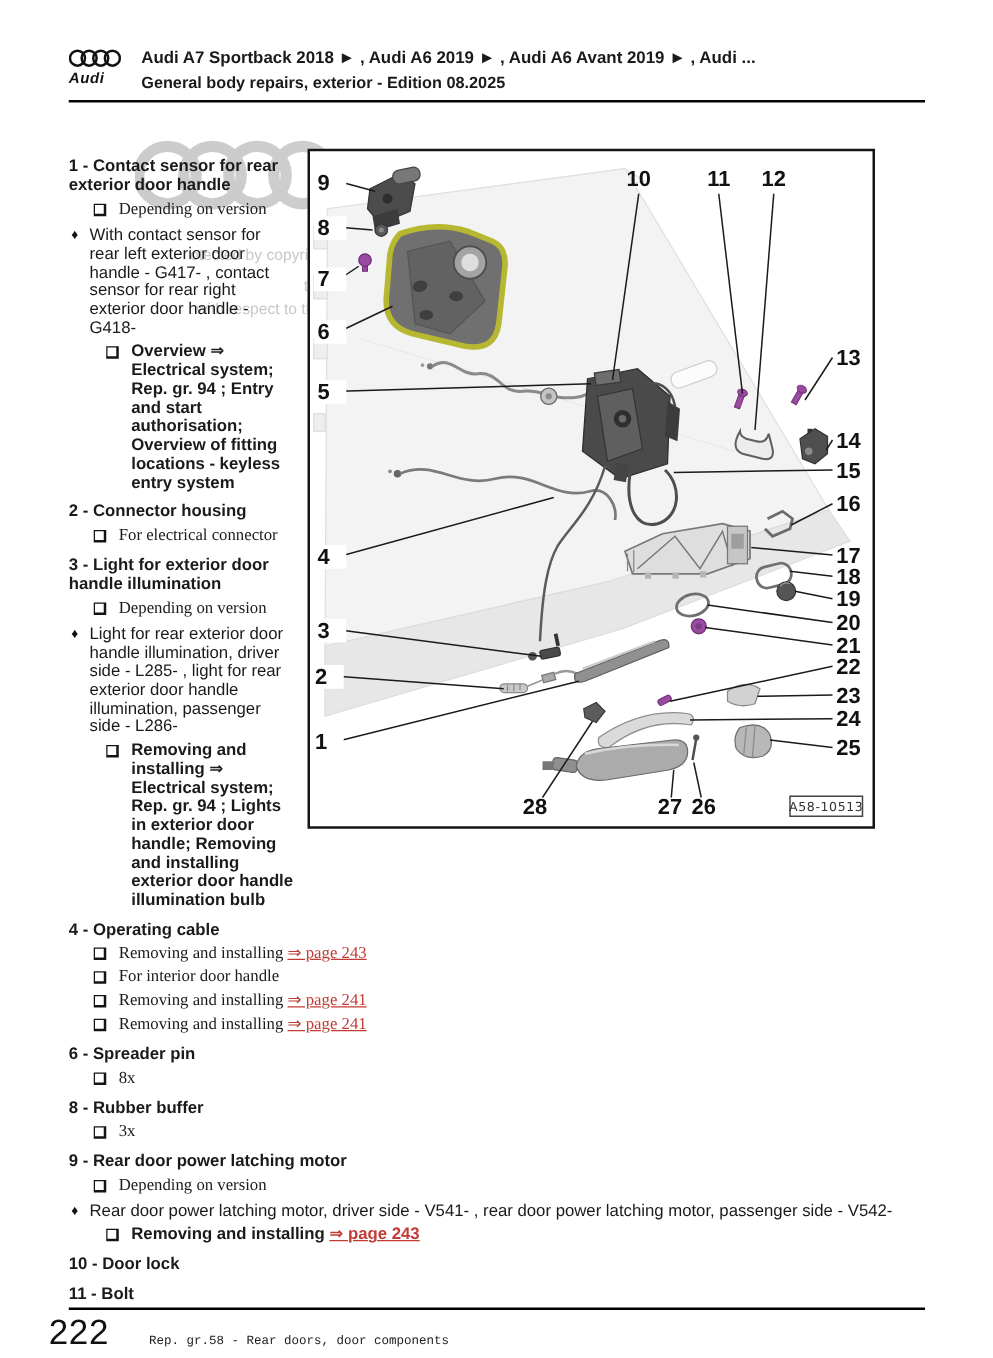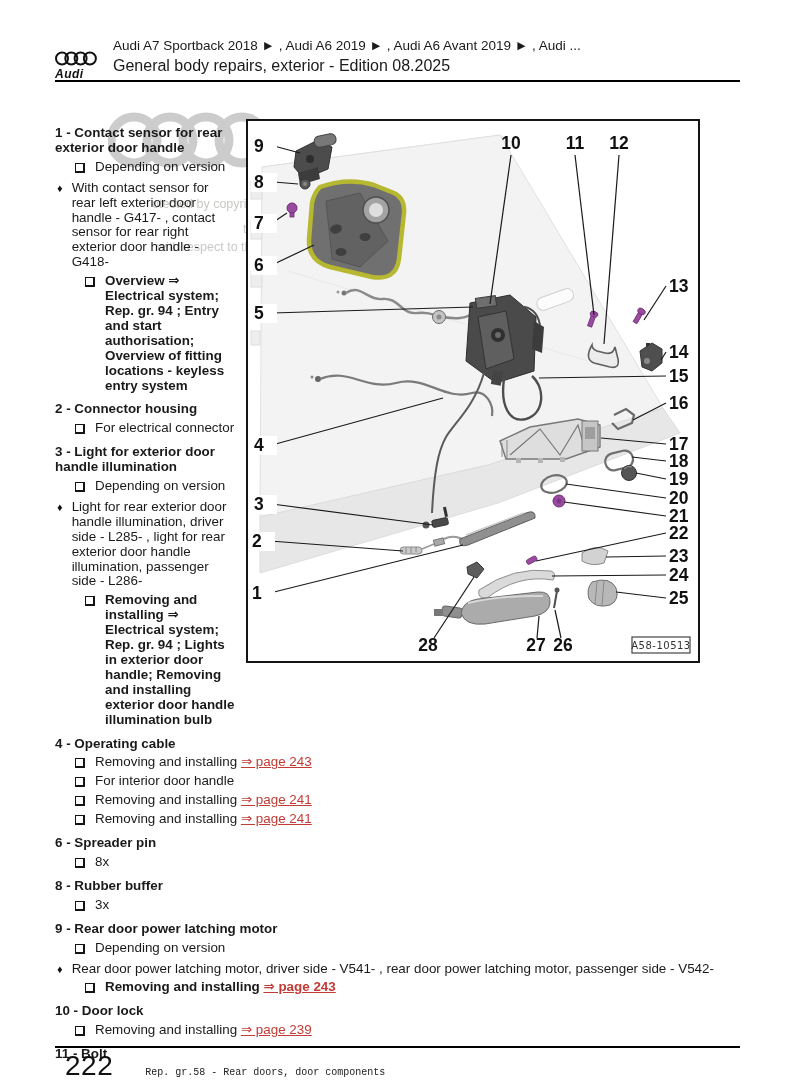--- a/index.html
+++ b/index.html
@@ -2,57 +2,57 @@
 <html style="--link-red: #c23b34; --purple: #9a4aa1; --gasket: #b7b832;"><head>
 <meta charset="utf-8">
 <style>
   html, body { margin:0; padding:0; background:#ffffff; }
   .page {
     position:relative; width:794px; height:1086px; background:#ffffff;
     font-family:"Liberation Sans","DejaVu Sans",sans-serif; color:#1a1a1a; overflow:hidden;
   }
   
   .header { position:absolute; left:55px; top:36px; right:54px; height:44px; z-index:3; }
-  .logo-block { position:absolute; left:0; top:14px; width:50px; }
+  .logo-block { position:absolute; left:0; top:2px; width:50px; }
   .logo-rings { display:block; }
   .logo-word { font-size:12px; font-weight:bold; font-style:italic; letter-spacing:0.5px; margin-top:0px; color:#111; }
-  .header-text { margin-left:58px; }
+  .header-text { margin-left:58px;font-weight:bold; }
   .header-models { font-size:13.5px; line-height:17px; padding-top:1px; }
-  .header-sub { font-size:16px; line-height:17px; margin-top:3px; }
+  .header-sub { font-size:13px; line-height:17px; margin-top:3px; }
   .header-rule { position:absolute; left:55px; right:54px; top:80px; border-top:2px solid #000; z-index:3; }
   
   .wm { position:absolute; z-index:1; pointer-events:none; }
   .wm-text { color:#c6c9c4; font-size:12.5px; white-space:nowrap; }
   
   .content { position:absolute; left:55px; top:117px; width:685px; z-index:2; font-size:13.4px; line-height:14.9px; }
   .figure-box {
     float:right; width:450px; height:540px; border:2px solid #141414; background:#fff;
     margin:2px 40px 6px 10px; position:relative; z-index:2;
   }
   .item-heading { font-weight:bold; margin-top:9px; }
   .sub { display:flex; margin-top:4px; }
   .sub .txt { flex:1 1 auto; }
-  .lvl1 { padding-left:20px; }
+  .lvl1 { padding-left:20px;font-family:Liberation Serif, serif; }
   .lvl2 { padding-left:30px;font-weight:bold; }
   .dia  { padding-left:2px; margin-top:6px; }
   .checkbox {
     flex:0 0 auto; width:7px; height:7px; margin:3px 10px 0 0;
     border:1.2px solid #141414; border-right-width:2.2px; border-bottom-width:2.2px; background:#fff;
   }
   .diamond-glyph { flex:0 0 auto; font-size:11px; margin-right:9px; margin-top:0px; color:#111; }
   .page-link { color:var(--link-red,#c23b34); text-decoration:underline; cursor:pointer; }
   
   .callout-num { font:bold 17.5px "Liberation Sans","DejaVu Sans",sans-serif; fill:#111; }
   .leader { stroke:#1a1a1a; stroke-width:1.2; fill:none; }
   .purple-part { fill:var(--purple,#9a4aa1); stroke:#6e2f75; }
   .gasket-ring { stroke:var(--gasket,#b7b832); }
   .img-label { font:10px "DejaVu Sans",sans-serif; fill:#333; letter-spacing:0.5px; }
   
   .footer-rule { position:absolute; left:55px; right:54px; top:1046px; border-top:2px solid #000; z-index:3; }
-  .footer { position:absolute; left:65px; top:1050px; display:flex; align-items:baseline; z-index:3;justify-content:center; }
+  .footer { position:absolute; left:39px; top:1050px; display:flex; align-items:baseline; z-index:3;justify-content:center; }
   .page-number { font-size:28px; letter-spacing:0.5px; color:#111; }
   .footer-caption { font-size:10px; margin-left:32px; color:#222;font-family:Liberation Mono, monospace; }
 </style>
 </head>
 <body>
 
 <div class="page">
 
   <div class="header">
     <div class="logo-block">
@@ -390,24 +390,20 @@
         </div>
         <div class="sub dia">
           <span class="diamond-glyph">♦</span>
           <span class="txt">Rear door power latching motor, driver side - V541- , rear door power latching motor, passenger side - V542-</span>
         </div>
         <div class="sub lvl2">
           <span class="checkbox"></span>
           <span class="txt">Removing and installing <span class="page-link">⇒ page 243</span></span>
         </div>
         <div class="item-heading">10 - Door lock</div>
-        <div class="sub lvl1">
-          <span class="checkbox"></span>
-          <span class="txt">Removing and installing <span class="page-link">⇒ page 239</span></span>
-        </div>
         <div class="item-heading">11 - Bolt</div>
       </div>
   </div>
 
   <div class="footer-rule"></div>
   <div class="footer">
     <span class="page-number">222</span>
     <span class="footer-caption">Rep. gr.58 - Rear doors, door components</span>
   </div>
 

